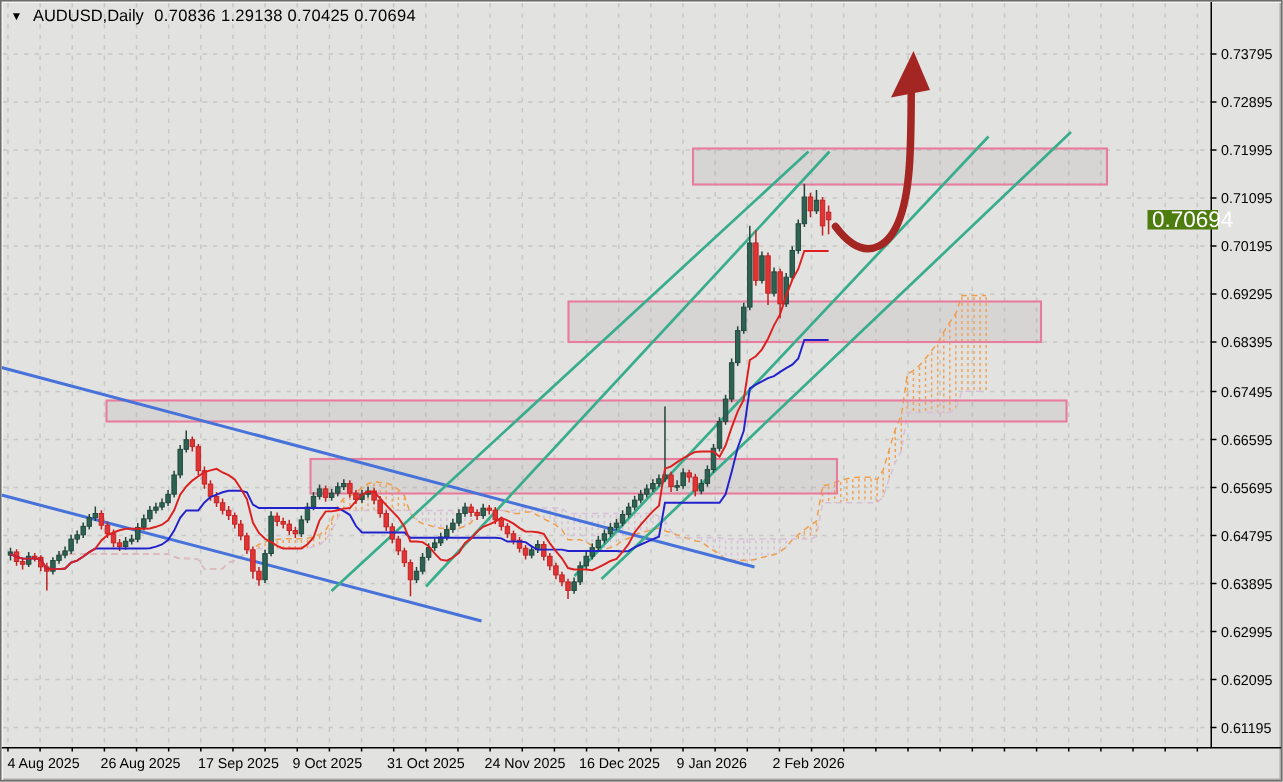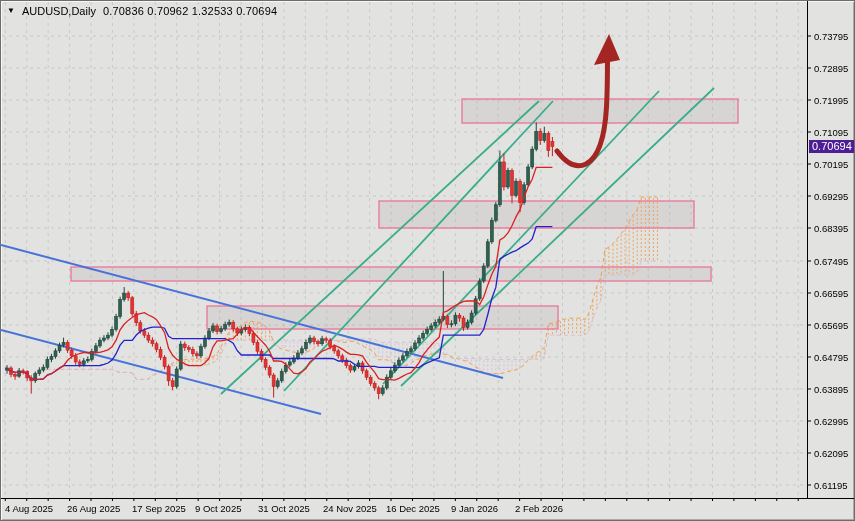--- a/index.html
+++ b/index.html
@@ -5,22 +5,22 @@
   *{box-sizing:border-box}
   body{margin:0;background:#d4d0c8;font-family:"Liberation Sans",sans-serif}
   .win{position:relative;width:855px;height:521px;background:#e2e2e0;
        border:1px solid #6d6d6d;box-shadow:inset 1px 1px 0 #f7f7f5, inset -1px -1px 0 #a9a9a7;
        overflow:hidden}
   svg{position:absolute;left:0;top:0}
   .title{position:absolute;left:6px;top:4px;font-size:11px;color:#000;display:flex;
          align-items:center;gap:7px;white-space:pre}
   .tri{font-size:8px;line-height:1;cursor:pointer}
   .ohlc{letter-spacing:.2px}
-  .ptag{position:absolute;left:808px;top:139px;width:47px;height:13px;background:#4c1d95;
-        color:#fff;font-size:11px;line-height:13px;padding-left:3px}
+  .ptag{position:absolute;left:764px;top:139px;width:47px;height:13px;background:#4d7c0f;
+        color:#fff;font-size:15px;line-height:13px;padding-left:3px}
 </style>
 </head>
 <body>
 
 <div class="win">
   <svg id="chart" width="855" height="521">
       <g>
         <line x1="4.3" y1="1" x2="4.3" y2="496" stroke="#c8c8c6" stroke-width="1" stroke-dasharray="3,4"></line>
         <line x1="25.73" y1="1" x2="25.73" y2="496" stroke="#c8c8c6" stroke-width="1" stroke-dasharray="3,4"></line>
         <line x1="47.16" y1="1" x2="47.16" y2="496" stroke="#c8c8c6" stroke-width="1" stroke-dasharray="3,4"></line>
@@ -576,16 +576,16 @@
         <text x="257" y="511" font-size="9.5" font-family="&quot;Liberation Sans&quot;,sans-serif" fill="#000">31 Oct 2025</text>
         <text x="322" y="511" font-size="9.5" font-family="&quot;Liberation Sans&quot;,sans-serif" fill="#000">24 Nov 2025</text>
         <text x="385" y="511" font-size="9.5" font-family="&quot;Liberation Sans&quot;,sans-serif" fill="#000">16 Dec 2025</text>
         <text x="450" y="511" font-size="9.5" font-family="&quot;Liberation Sans&quot;,sans-serif" fill="#000">9 Jan 2026</text>
         <text x="514" y="511" font-size="9.5" font-family="&quot;Liberation Sans&quot;,sans-serif" fill="#000">2 Feb 2026</text>
       </g>
     </svg>
   <div class="title">
     <span class="tri">▼</span>
     <span>AUDUSD,Daily</span>
-    <span class="ohlc">0.70836 0.70962 1.32533 0.70694</span>
+    <span class="ohlc">0.70836 1.29138 0.70425 0.70694</span>
   </div>
   <div class="ptag" style="top: 138.5px;">0.70694</div>
 </div>
 
 </body></html>

